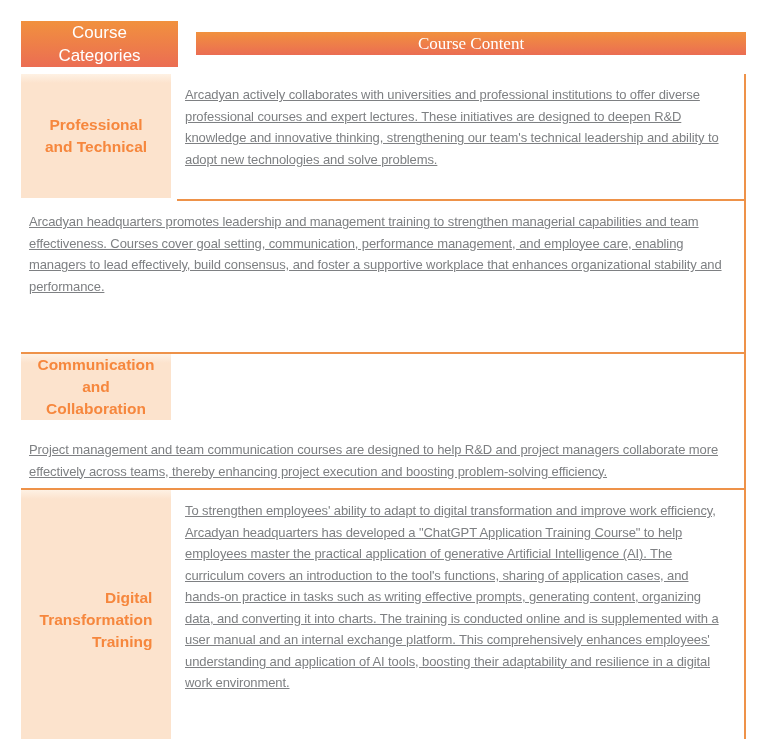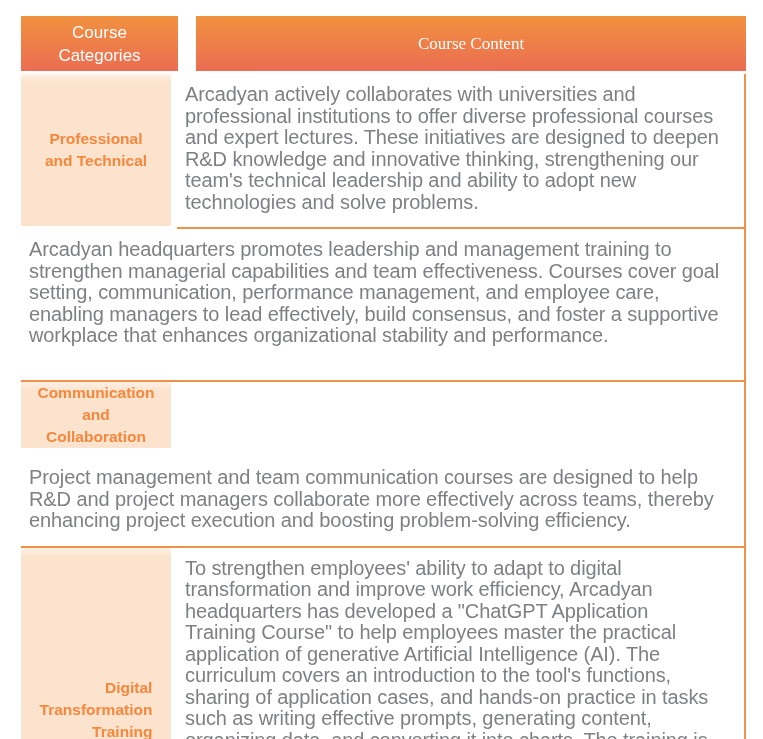--- a/index.html
+++ b/index.html
@@ -13,20 +13,21 @@
   .course-table {
     width: 725px;
     margin: 16px 0 0 21px;
   }
   
   .thead {
     display: flex;
     gap: 18px;
     height: 55px;
     margin-bottom: 3px;
+    align-items: center;
   }
   .th {
     background: linear-gradient(180deg,
       var(--header-gradient-top, #F1913E) 0%,
       var(--header-gradient-bottom, #EB6D53) 100%);
     color: var(--header-text, #FFFFFF);
     display: flex;
     align-items: center;
     justify-content: center;
     text-align: center;
@@ -63,25 +64,26 @@
     display: flex;
     align-items: center;
     justify-content: center;
     text-align: center;
     white-space: pre-line;
   }
   .row:last-child .cat { margin-bottom: 0; text-align: right; }
   .content {
     flex: 1;
     border-bottom: 2px solid var(--border-color, #EE9249);
-    padding: 10px 20px 14px 8px;
+    padding: 10px 20px 6px 8px;
     color: var(--content-text, #7E8083);
-    font-size: 20px;
+    font-size: 13px;
     line-height: 21.5px;
     letter-spacing: -0.1px;
+    text-decoration: underline;
   }
   .row:last-child .content { border-bottom: none; }
 </style>
 </head>
 <body>
 
 <div class="course-table">
 
   <div class="thead">
     <div class="th th-left">Course

